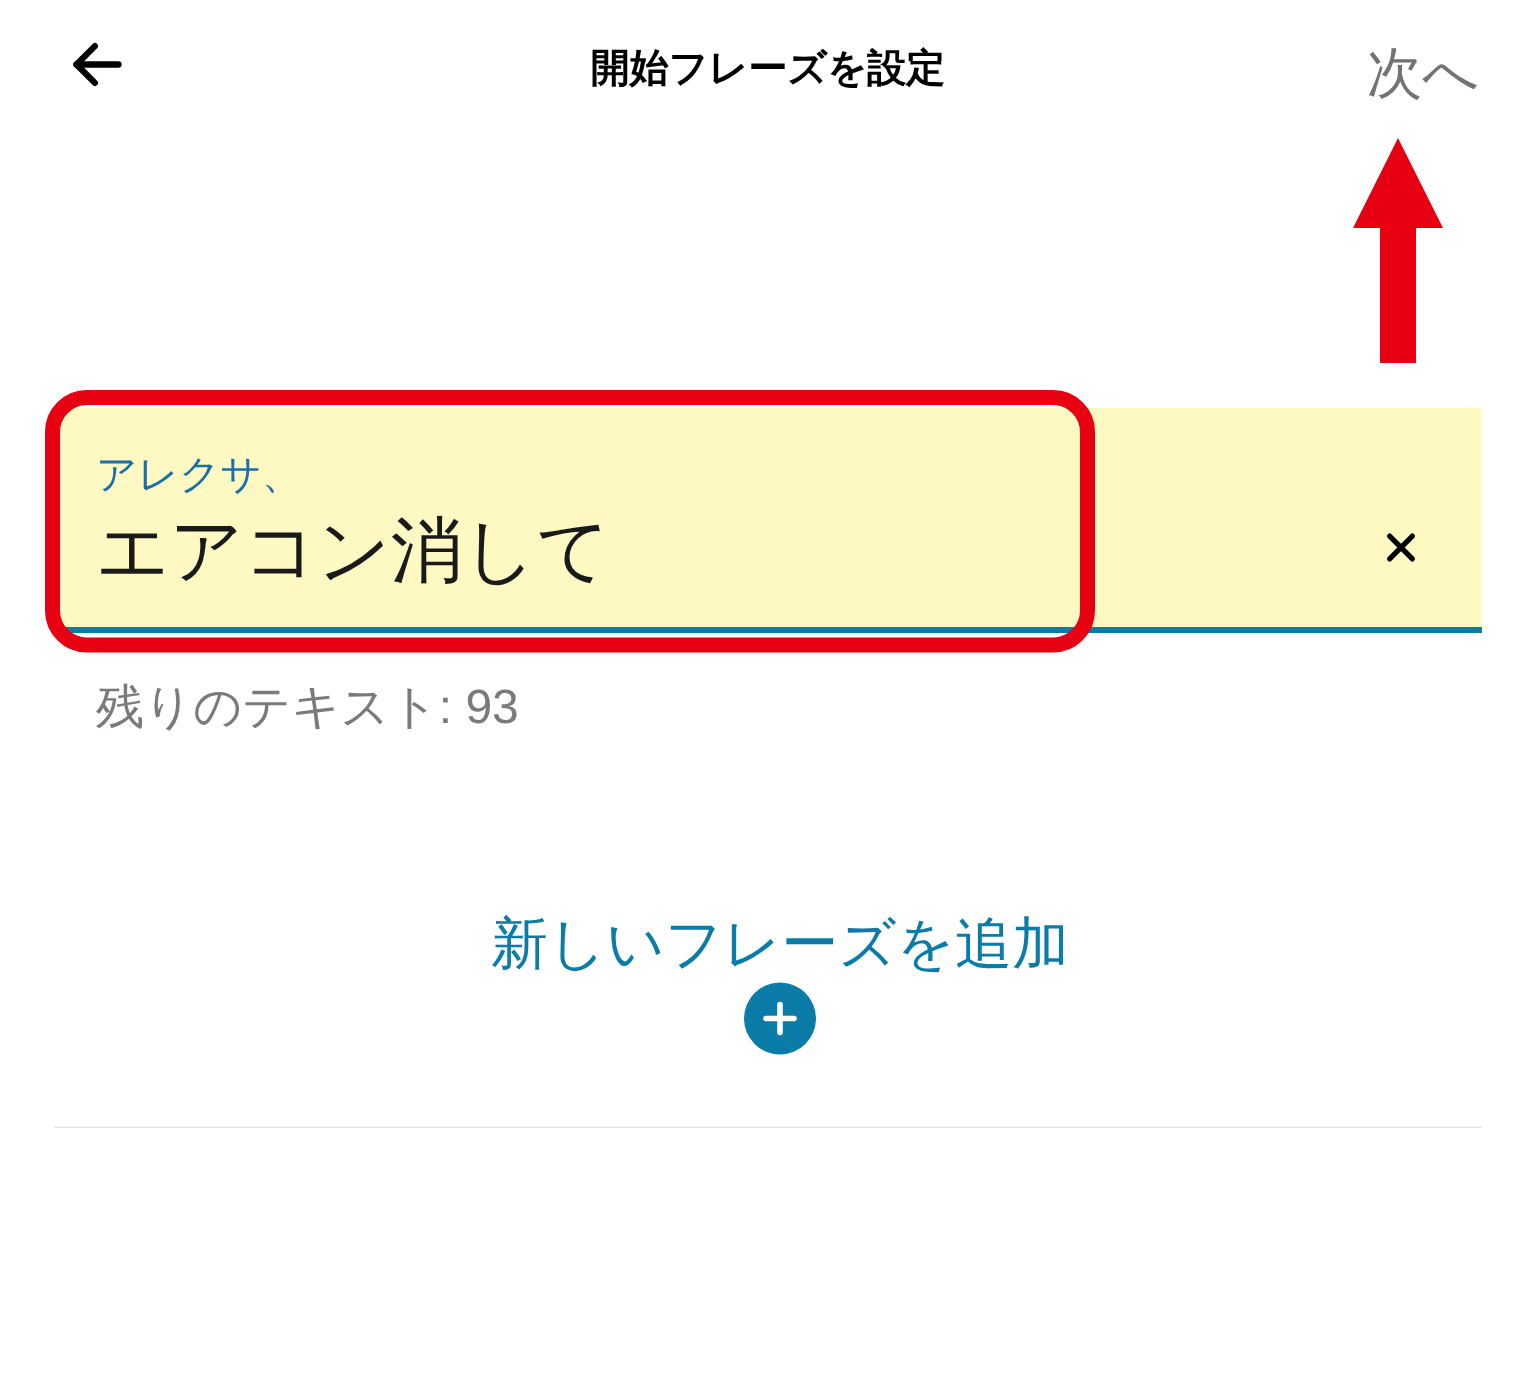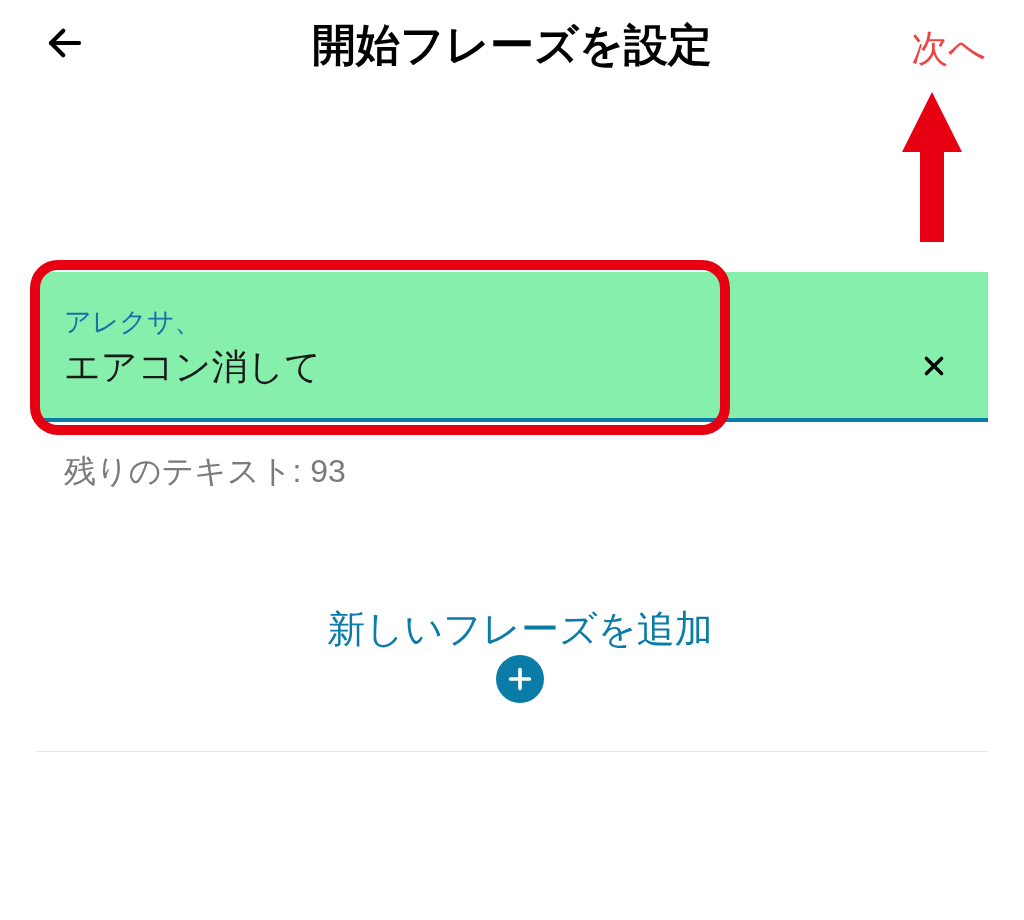--- a/index.html
+++ b/index.html
@@ -23,71 +23,71 @@
       align-items: center;
       justify-content: center;
       width: 50px;
       height: 50px;
     }
     .back-button svg { width: 42px; height: 42px; }
     .page-title {
       position: absolute;
       left: 0; right: 0;
       text-align: center;
-      font-size: 44px;
+      font-size: 26px;
       font-weight: 700;
       color: #000;
     }
     .next-button {
       position: absolute;
       right: 38px;
       top: 24px;
       font-size: 37px;
       font-weight: 500;
-      color: #ef4444;
+      color: #737373;
       cursor: pointer;
     }
     .arrow-annotation {
       position: absolute;
       right: 62px;
       top: 92px;
       width: 60px;
       height: 150px;
     }
     .content {
       padding: 0 36px;
       position: relative;
     }
     .phrase-card-wrap {
       margin-top: 182px;
       position: relative;
     }
     .phrase-card {
-      background: #86efac;
+      background: #fef9c3;
       border-bottom: 4px solid #0b7ba8;
       padding: 22px 28px 20px 28px;
       height: 150px;
       display: flex;
       flex-direction: column;
       justify-content: center;
       position: relative;
     }
     .wake-word {
       color: #1a6fa8;
       font-size: 27px;
       font-weight: 400;
       margin-bottom: 6px;
     }
     .phrase-input-row {
       display: flex;
       align-items: center;
       justify-content: space-between;
     }
     .phrase-input {
-      font-size: 36px;
+      font-size: 48px;
       font-weight: 400;
       color: #1a1a1a;
       border: none;
       background: transparent;
       outline: none;
       flex: 1;
     }
     .clear-button {
       font-size: 34px;
       font-weight: 800;

